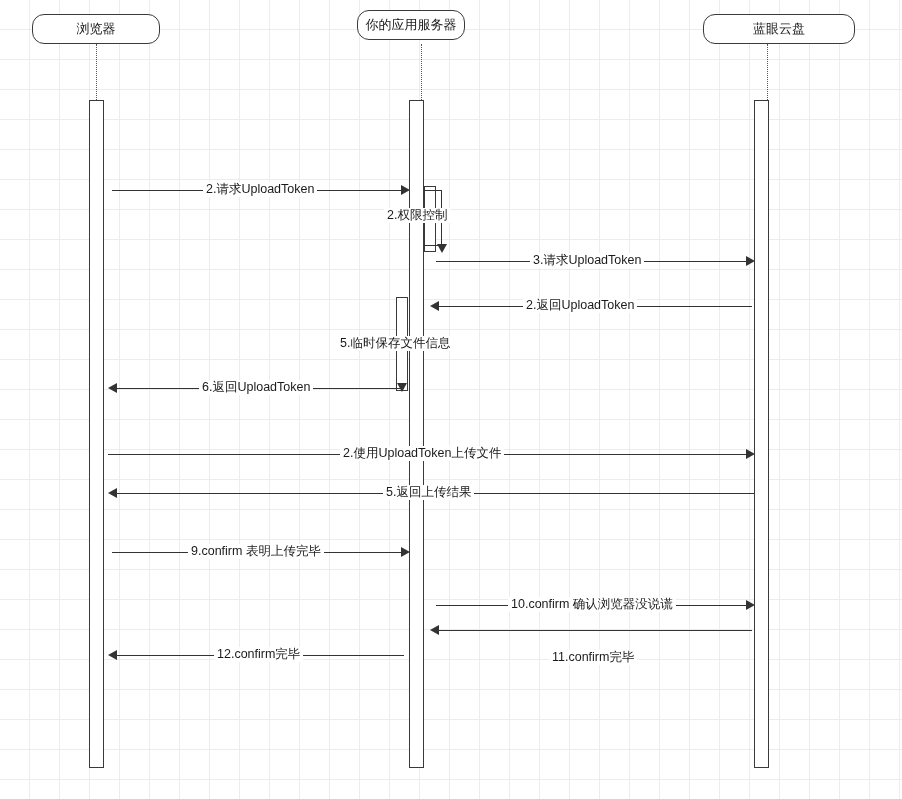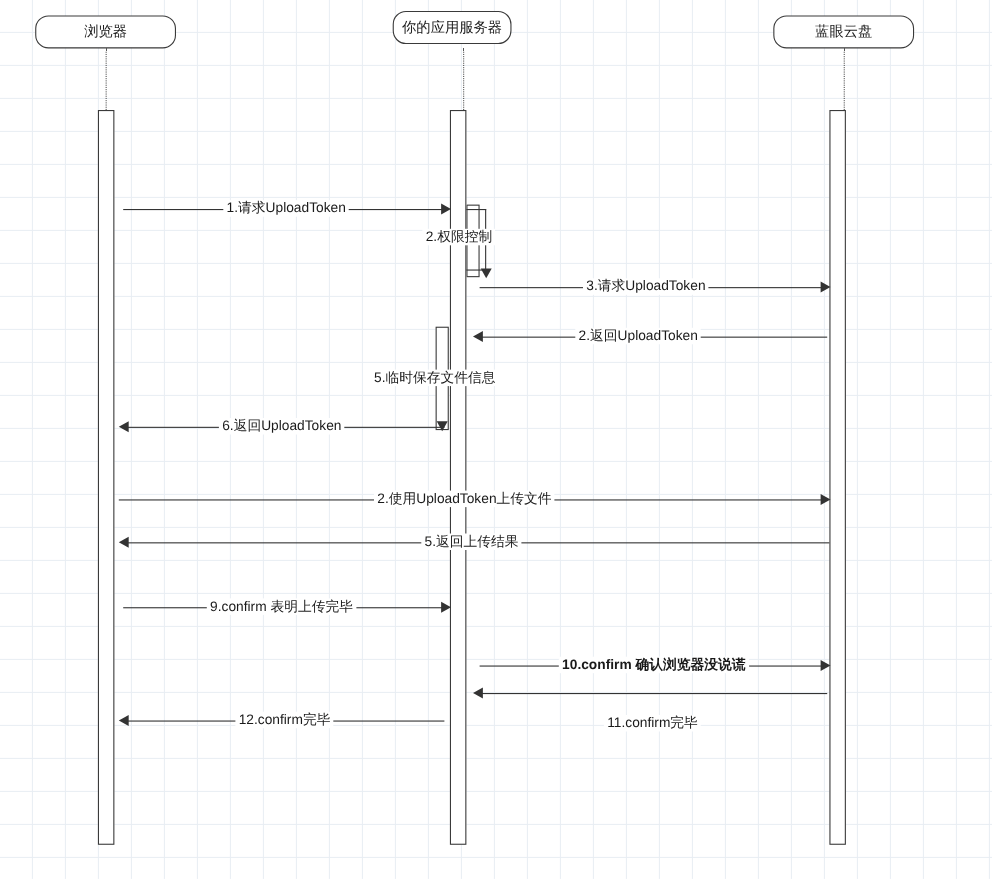--- a/index.html
+++ b/index.html
@@ -99,38 +99,38 @@
 <body>
 
 <div id="canvas">
 
   <div class="actor-box" style="left:32px; top:14px; width:128px; height:30px;">
     <span>浏览器</span>
   </div>
   <div class="actor-box" style="left:357px; top:10px; width:108px; height:30px;">
     <span>你的应用服务器</span>
   </div>
-  <div class="actor-box" style="left:703px; top:14px; width:128px; height:30px;">
+  <div class="actor-box" style="left:703px; top:14px; width:152px; height:30px;">
     <span>蓝眼云盘</span>
   </div>
 
   <div class="lifeline-dotted" style="left:96px; top:44px; height:56px;"></div>
   <div class="lifeline-dotted" style="left:421px; top:44px; height:56px;"></div>
   <div class="lifeline-dotted" style="left:767px; top:44px; height:56px;"></div>
 
   <div class="activation" style="left:89px; top:100px; width:15px; height:668px;"></div>
   <div class="activation" style="left:409px; top:100px; width:15px; height:668px;"></div>
   <div class="activation" style="left:754px; top:100px; width:15px; height:668px;"></div>
 
   <div class="activation" style="left:424px; top:186px; width:12px; height:66px;"></div>
   <div class="activation" style="left:396px; top:297px; width:12px; height:94px;"></div>
 
   <div class="msg" style="left:112px; top:190px; width:292px;"></div>
   <div class="arrowhead right" style="left:401px; top:185px;"></div>
-  <div class="msg-label" style="left:203px; top:182px;">1.请求UploadToken</div>
+  <div class="msg-label" style="left:203px; top:182px;">2.请求UploadToken</div>
 
   <div class="self-msg" style="left:424px; top:190px; width:18px; height:56px; border-left:none;"></div>
   <div class="arrowhead down" style="left:437px; top:244px;"></div>
   <div class="msg-label" style="left:384px; top:208px;">2.权限控制</div>
 
   <div class="msg" style="left:436px; top:261px; width:316px;"></div>
   <div class="arrowhead right" style="left:746px; top:256px;"></div>
   <div class="msg-label" style="left:530px; top:253px;">3.请求UploadToken</div>
 
   <div class="msg" style="left:436px; top:306px; width:316px;"></div>
@@ -151,21 +151,21 @@
   <div class="msg" style="left:116px; top:493px; width:638px;"></div>
   <div class="arrowhead left" style="left:108px; top:488px;"></div>
   <div class="msg-label" style="left:383px; top:485px;">5.返回上传结果</div>
 
   <div class="msg" style="left:112px; top:552px; width:292px;"></div>
   <div class="arrowhead right" style="left:401px; top:547px;"></div>
   <div class="msg-label" style="left:188px; top:544px;">9.confirm 表明上传完毕</div>
 
   <div class="msg" style="left:436px; top:605px; width:316px;"></div>
   <div class="arrowhead right" style="left:746px; top:600px;"></div>
-  <div class="msg-label" style="left:508px; top:597px;font-weight:bold;">10.confirm 确认浏览器没说谎</div>
+  <div class="msg-label" style="left:508px; top:597px;">10.confirm 确认浏览器没说谎</div>
 
   <div class="msg" style="left:436px; top:630px; width:316px;"></div>
   <div class="arrowhead left" style="left:430px; top:625px;"></div>
   <div class="msg-label" style="left:549px; top:622px;margin-top:28px;">11.confirm完毕</div>
 
   <div class="msg" style="left:116px; top:655px; width:288px;"></div>
   <div class="arrowhead left" style="left:108px; top:650px;"></div>
   <div class="msg-label" style="left:214px; top:647px;">12.confirm完毕</div>
 
 

